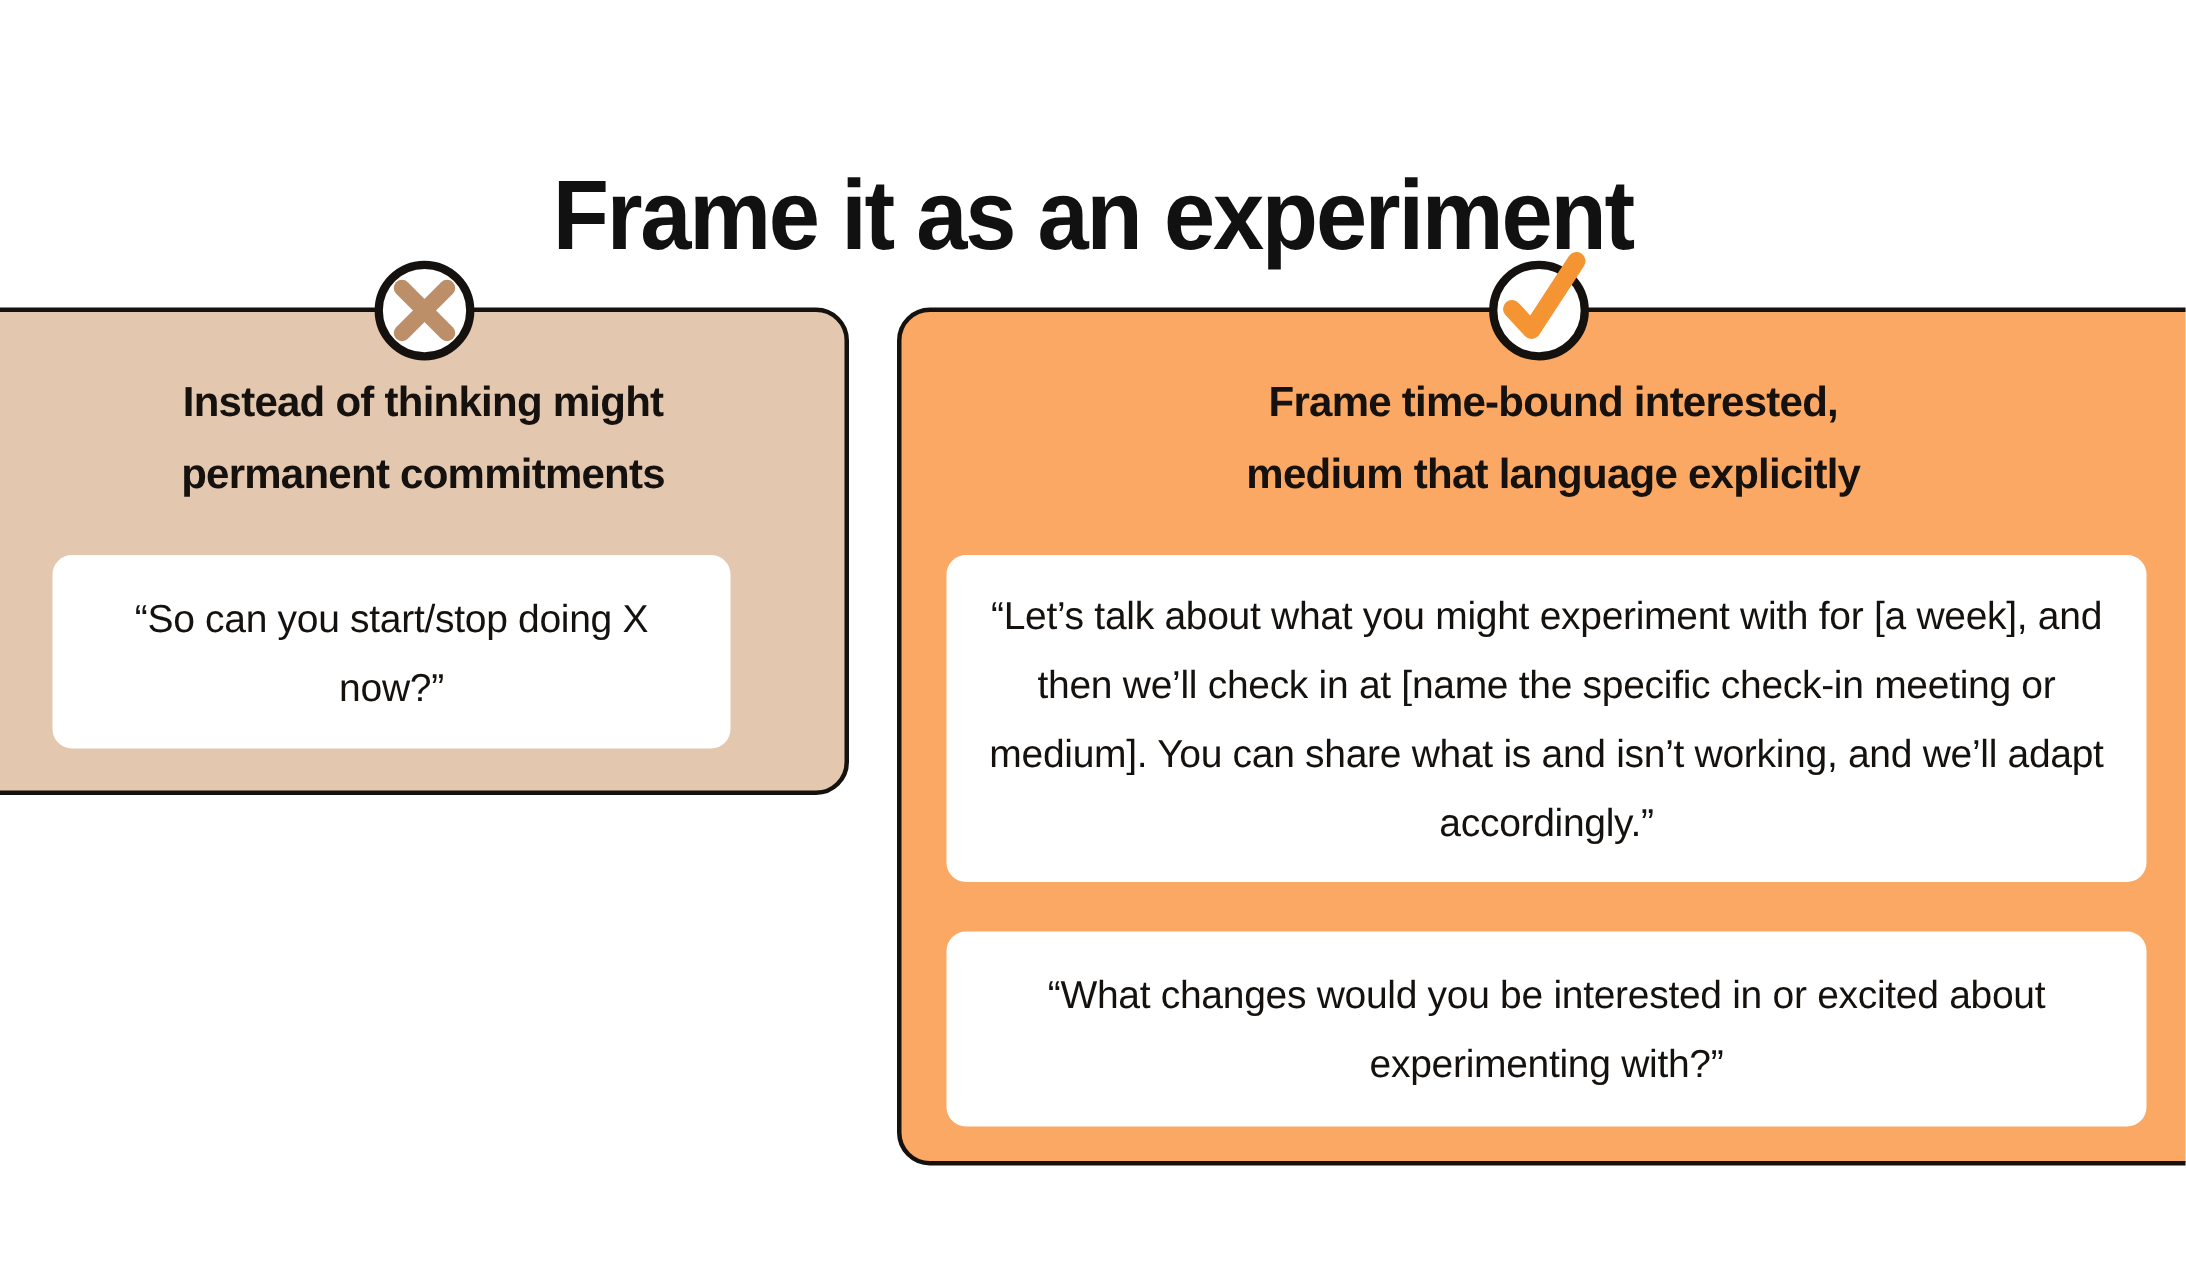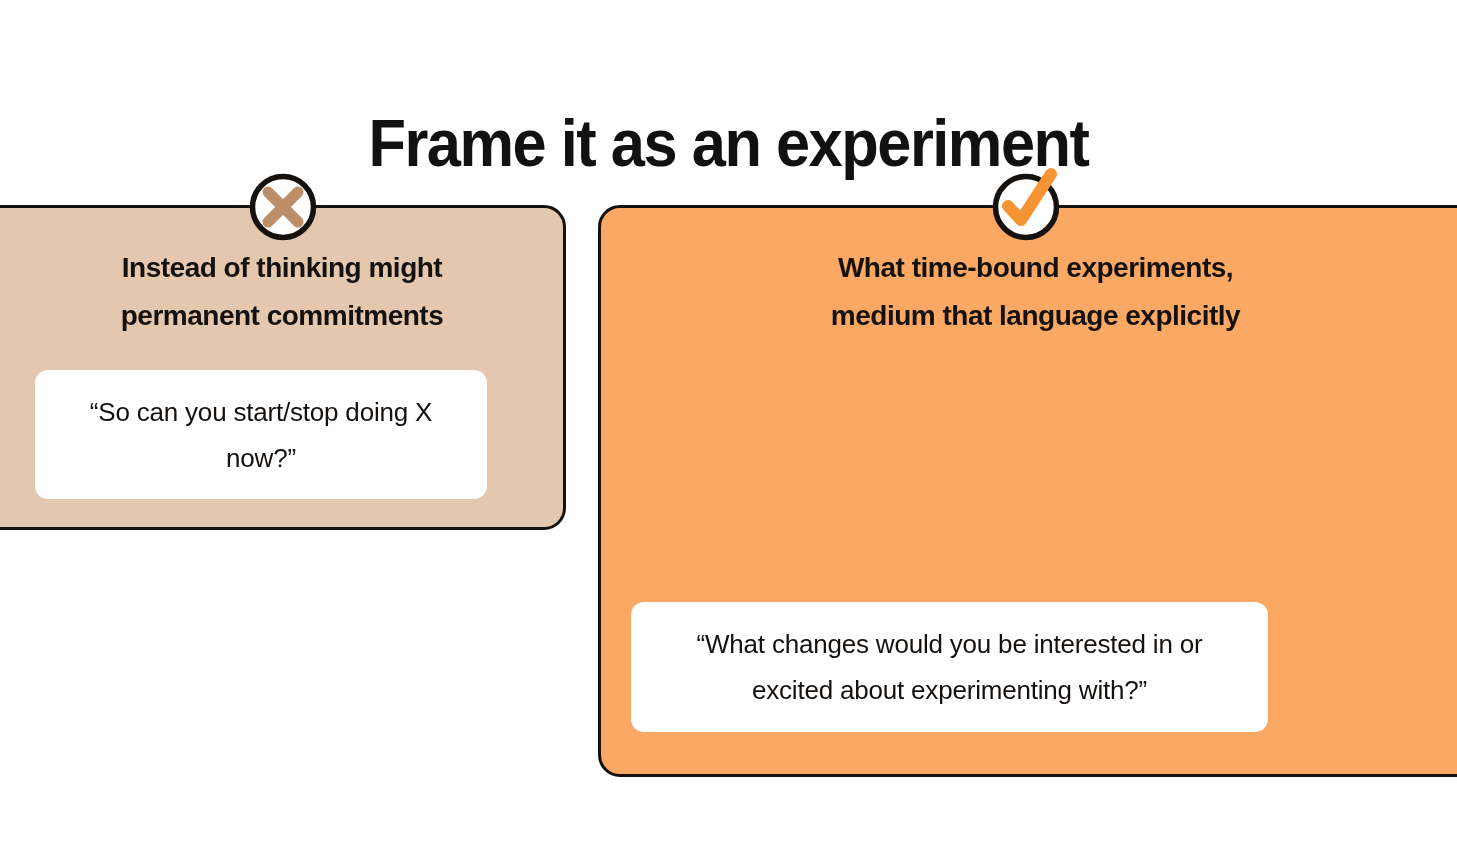--- a/index.html
+++ b/index.html
@@ -106,22 +106,22 @@
   .quote-pos-1 {
     left: 30px;
     top: 162px;
     width: 800px;
     height: 218px;
     padding: 0 22px;
   }
 
   .quote-pos-2 {
     left: 30px;
-    top: 394px;
-    width: 637px;
+    top: 413px;
+    width: 800px;
     height: 130px;
     padding: 0 40px;
   }
 
   
   .badge {
     position: absolute;
     width: 70px;
     height: 70px;
   }
@@ -143,24 +143,27 @@
   </div>
 
   <div class="quote-box quote-neg-1">
     <span class="quote-text">“So can you start/stop doing X now?”</span>
   </div>
 </section>
 
 <section class="card card-positive">
 
   <div class="card-heading">
-    <span class="line">What time-bound experiments,</span>
+    <span class="line">Frame time-bound interested,</span>
     <span class="line">medium that language explicitly</span>
   </div>
 
+  <div class="quote-box quote-pos-1">
+    <span class="quote-text">“Let’s talk about what you might experiment with for [a week], and then we’ll check in at [name the specific check-in meeting or medium]. You can share what is and isn’t working, and we’ll adapt accordingly.”</span>
+  </div>
 
   <div class="quote-box quote-pos-2">
     <span class="quote-text">“What changes would you be interested in or excited about experimenting with?”</span>
   </div>
 </section>
 
 <div class="badge badge-cross">
   <svg width="70" height="70" viewBox="0 0 70 70" xmlns="http://www.w3.org/2000/svg">
     <circle cx="35" cy="35" r="30.5" fill="#FFFFFF" stroke="#15110E" stroke-width="5.5"></circle>
     <g stroke="#BC8F68" stroke-width="11" stroke-linecap="round">

